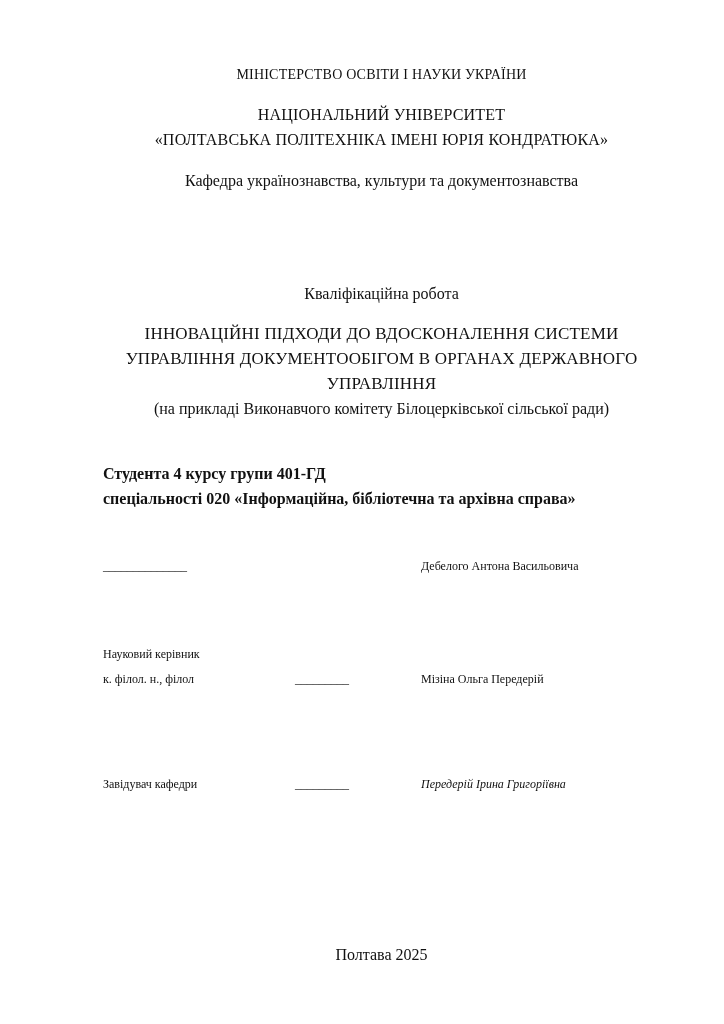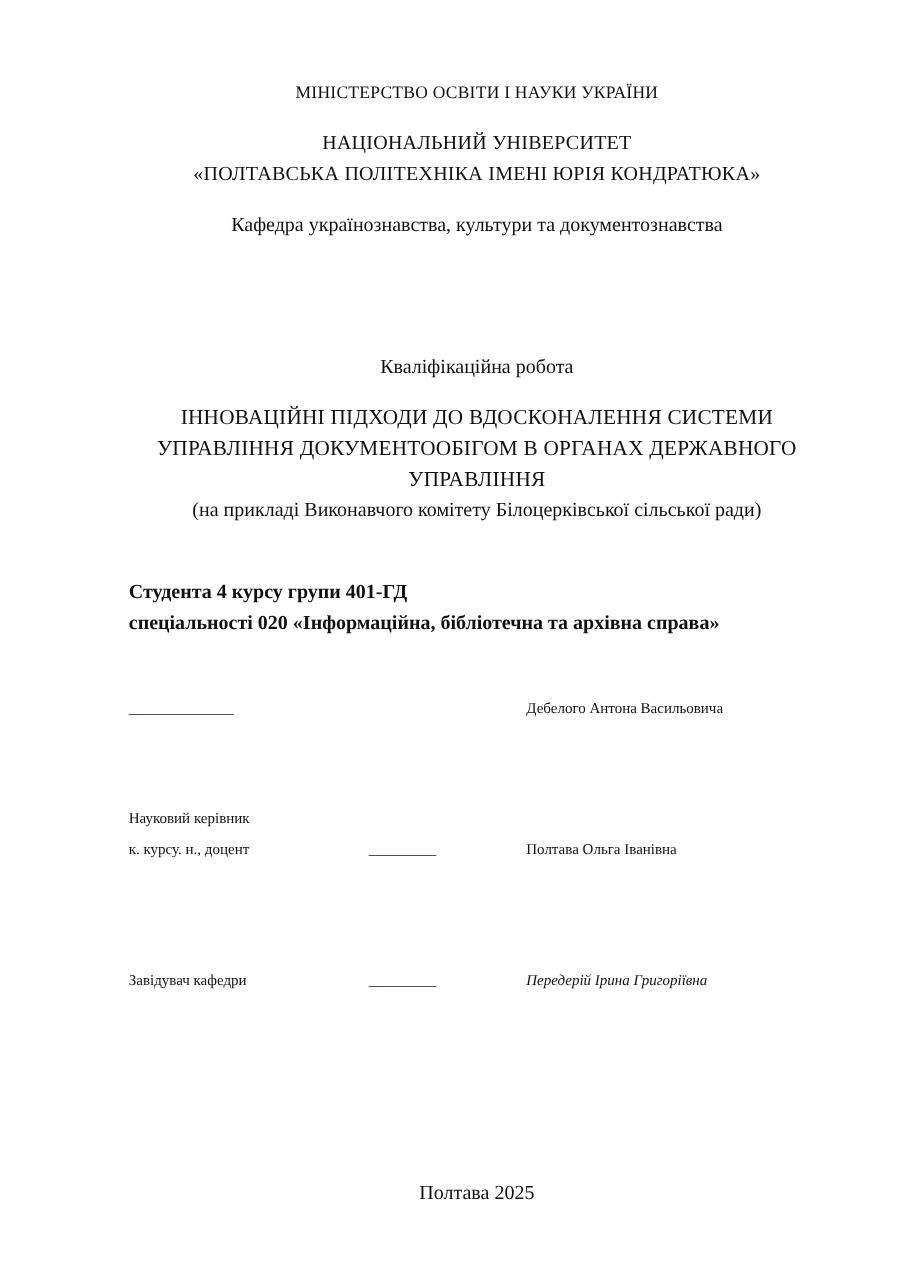--- a/index.html
+++ b/index.html
@@ -100,23 +100,23 @@
 
   <div class="abs text-col student-block">
     <div>Студента 4 курсу групи 401-ГД</div>
     <div>спеціальності 020 «Інформаційна, бібліотечна та архівна справа»</div>
   </div>
 
   <div class="abs row-text sig-line" style="left:103px; top:556px;">______________</div>
   <div class="abs row-text" style="left:421px; top:556px;">Дебелого Антона Васильовича</div>
 
   <div class="abs row-text" style="left:103px; top:644px;">Науковий керівник</div>
-  <div class="abs row-text" style="left:103px; top:669px;">к. курсу. н., доцент</div>
+  <div class="abs row-text" style="left:103px; top:669px;">к. філол. н., філол</div>
   <div class="abs row-text sig-line" style="left:295px; top:669px;">_________</div>
-  <div class="abs row-text" style="left:421px; top:669px;">Полтава Ольга Іванівна</div>
+  <div class="abs row-text" style="left:421px; top:669px;">Мізіна Ольга Передерій</div>
 
   <div class="abs row-text" style="left:103px; top:774px;">Завідувач кафедри</div>
   <div class="abs row-text sig-line" style="left:295px; top:774px;">_________</div>
   <div class="abs row-text" style="left:421px; top:774px;font-style:italic;">Передерій Ірина Григоріївна</div>
 
   <div class="abs text-col centered city-year">Полтава 2025</div>
 
 </div>
 
 </body></html>

